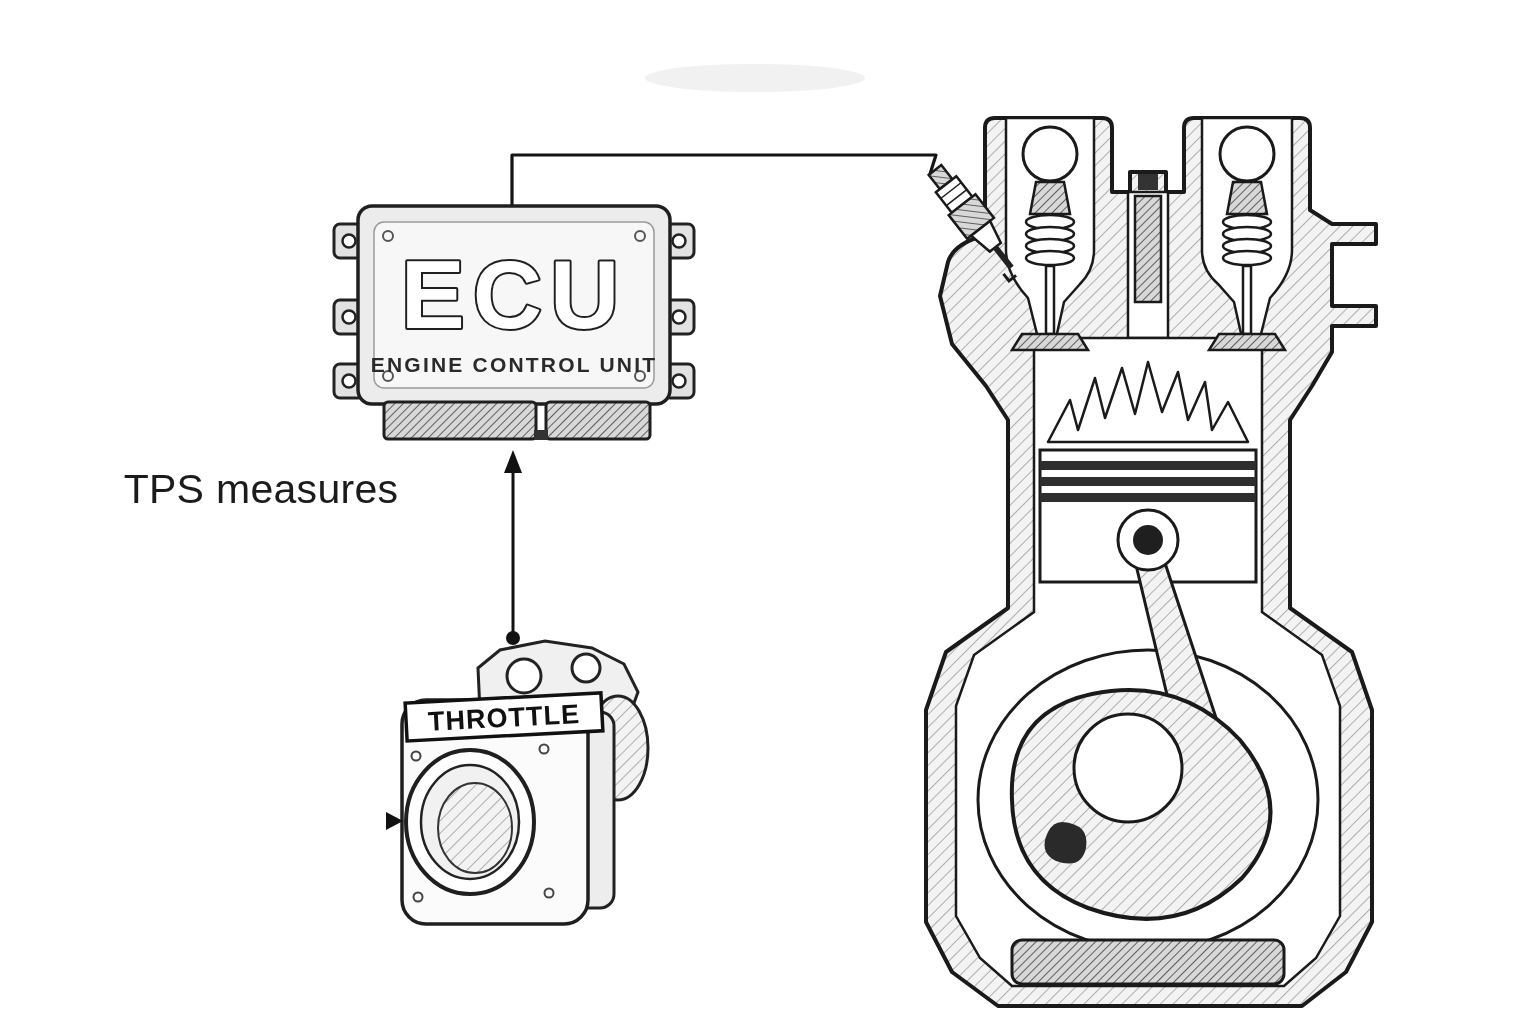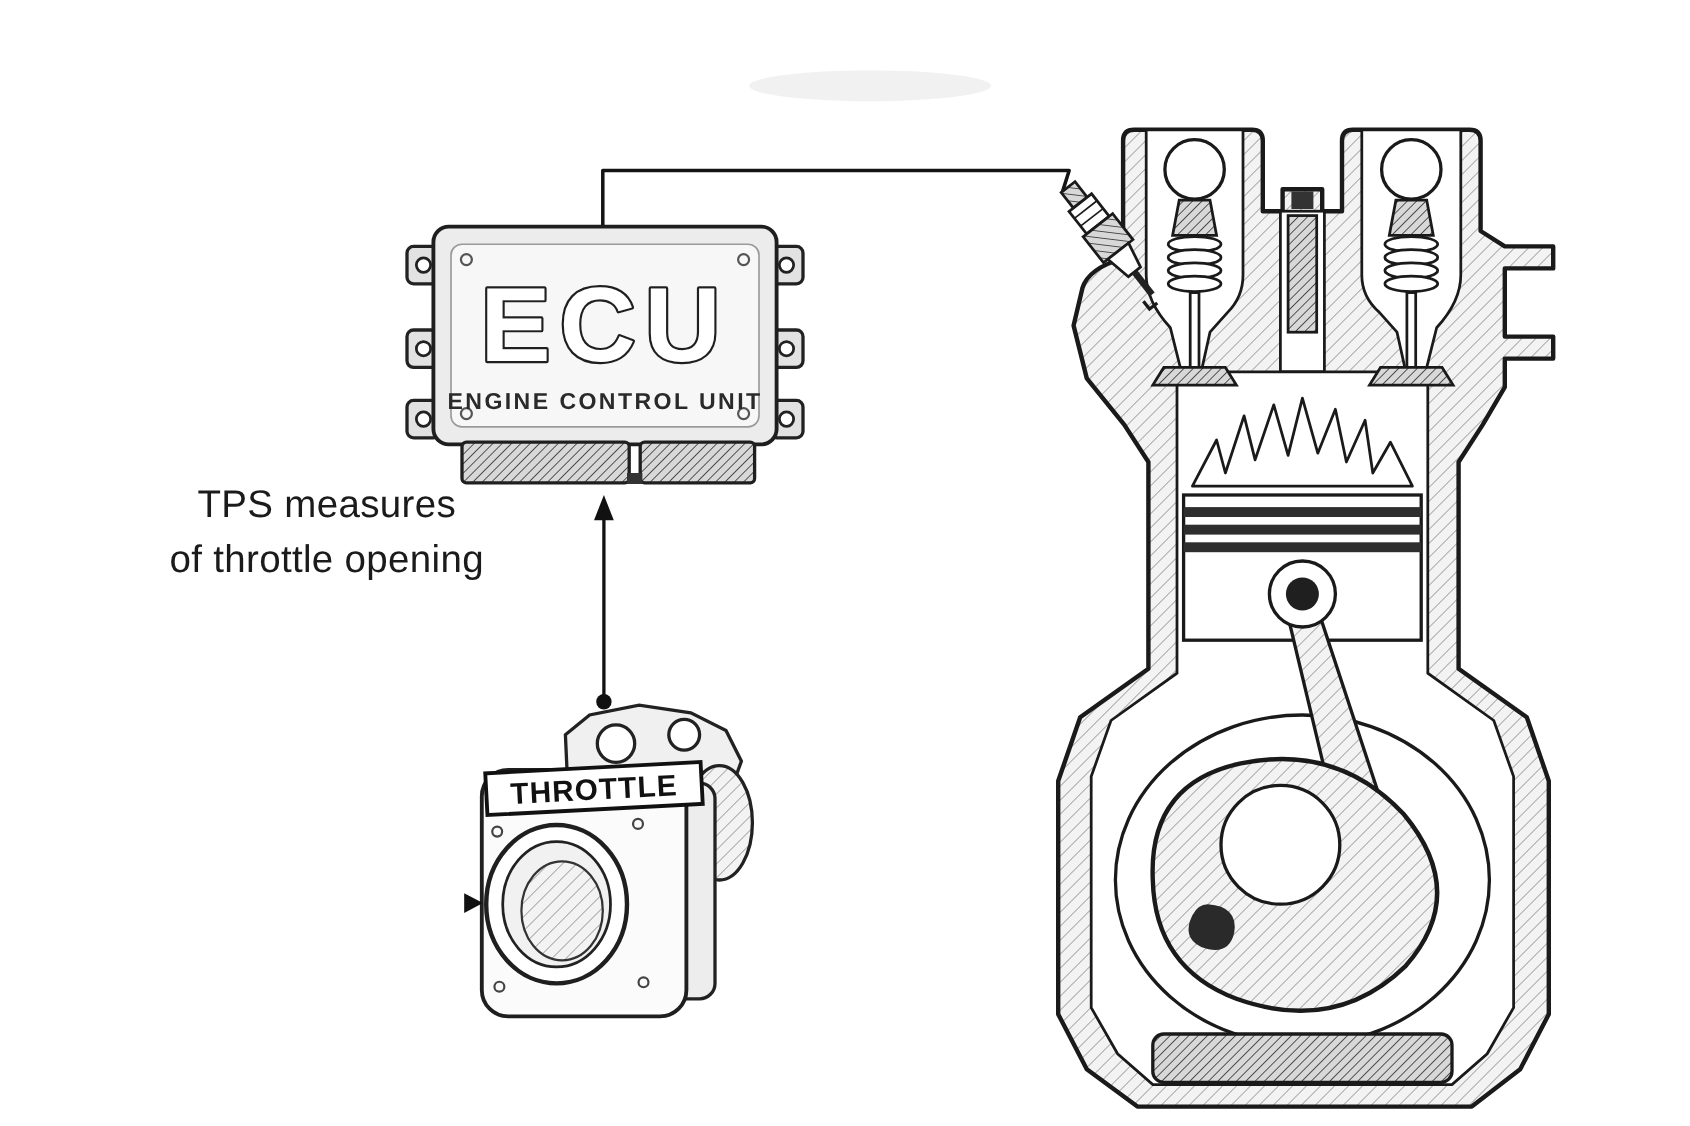--- a/index.html
+++ b/index.html
@@ -1,25 +1,25 @@
 <!DOCTYPE html>
 <html><head>
 <meta charset="utf-8">
 <style>
   html,body{margin:0;padding:0;}
   body{
     width:1536px;height:1024px;position:relative;overflow:hidden;
     background:#ffffff;
     font-family:"Liberation Sans", sans-serif;
   }
-  .canvas{position:absolute;inset:0;margin-left:36px;}
+  .canvas{position:absolute;inset:0;}
   .diagram-svg{position:absolute;top:0;left:0;}
   .annotation{
-    position:absolute;left:0;top:434px;width:522px;
-    text-align:center;font-size:35px;line-height:1.42;
+    position:absolute;left:0;top:460px;width:522px;
+    text-align:center;font-size:41px;line-height:1.42;
     color:#1b1b1b;font-weight:500;letter-spacing:.3px;
   }
   .annotation div{white-space:nowrap;}
   text{font-family:"Liberation Sans","DejaVu Sans",sans-serif;}
 </style>
 </head>
 <body>
 
 <div class="canvas">
 
@@ -195,16 +195,15 @@
     <g>
       <path d="M 1012,800 Q 1008,712 1092,694 Q 1180,676 1240,740 Q 1300,812 1242,878 Q 1178,940 1088,908 Q 1014,880 1012,800 Z" fill="url(#hatch)" stroke="#1a1a1a" stroke-width="4"></path>
       <circle cx="1128" cy="768" r="54" fill="#fff" stroke="#1a1a1a" stroke-width="3"></circle>
       <path d="M 1062,822 Q 1090,824 1086,848 Q 1081,870 1056,861 Q 1038,852 1048,832 Q 1053,822 1062,822 Z" fill="#2a2a2a"></path>
     </g>
   </g>
 </svg>
 
 <div class="annotation">
   <div>TPS measures</div>
-  <div>of throttle opening</div>
 </div>
 
 </div>
 
 </body></html>

